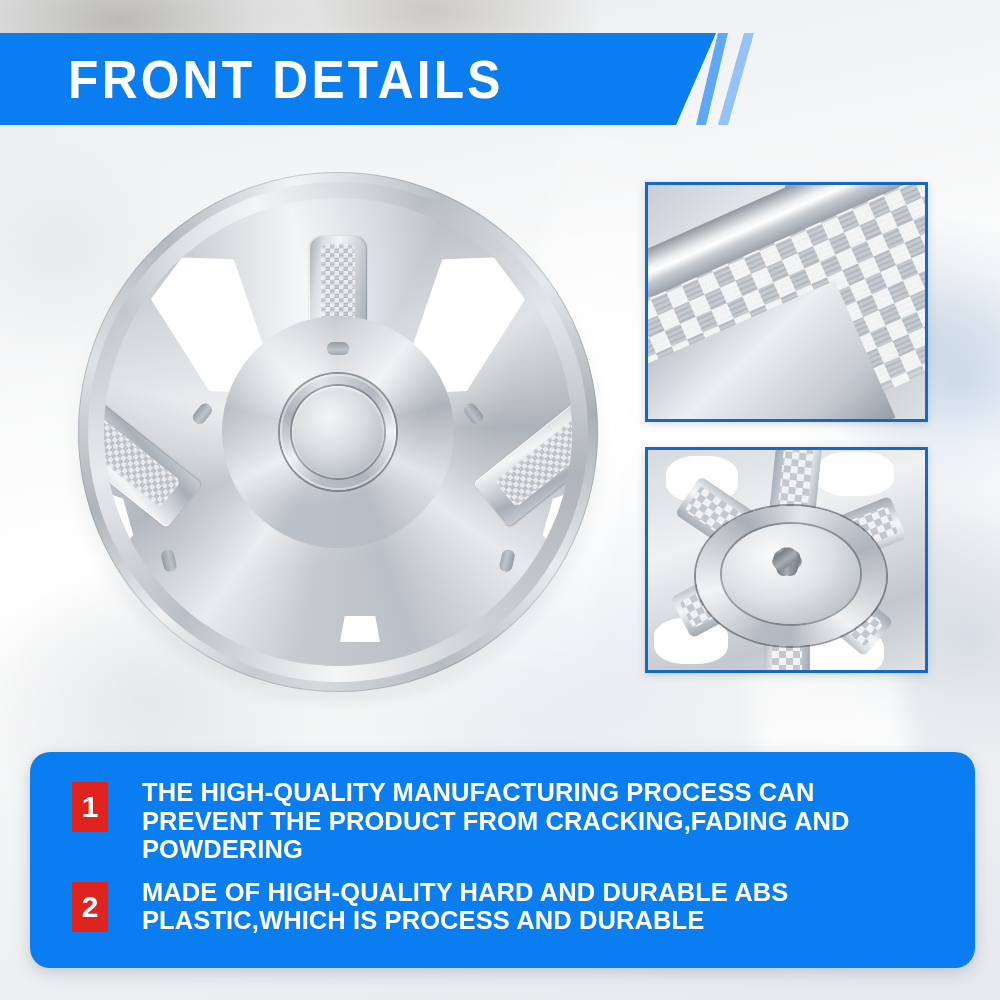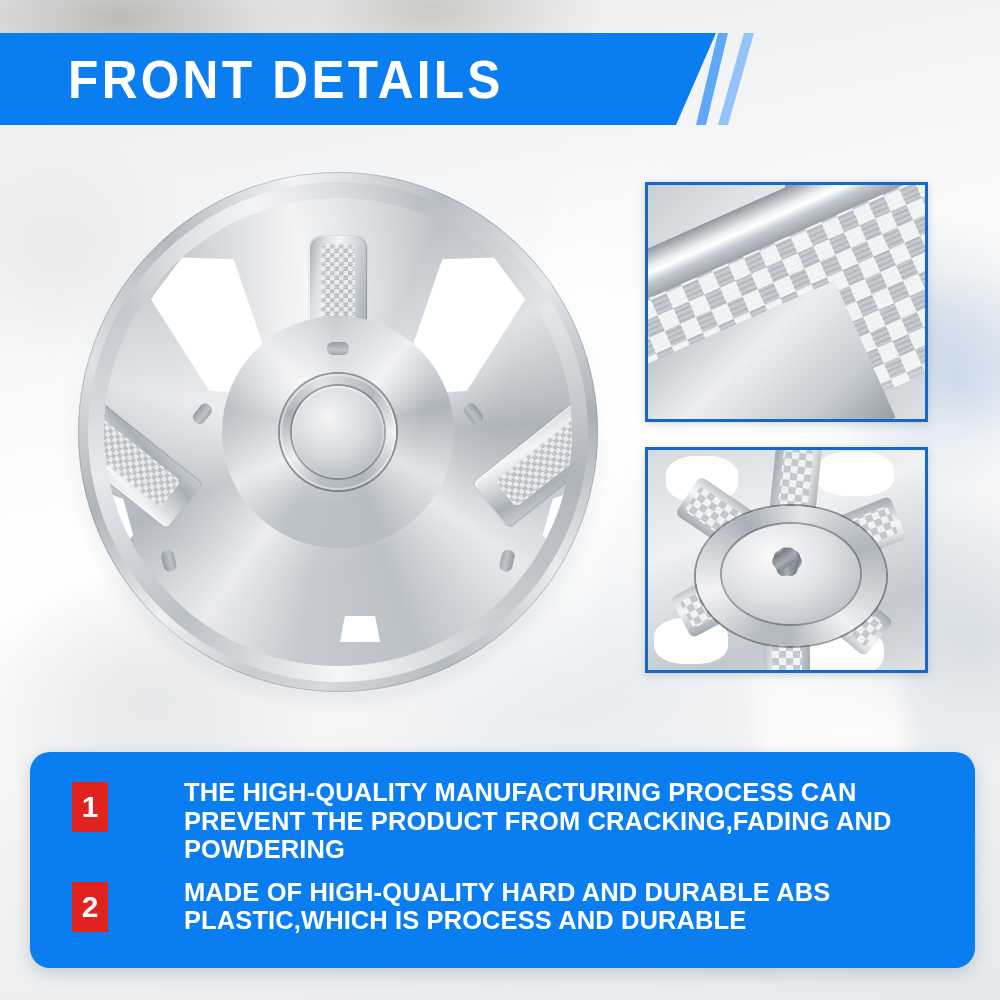--- a/index.html
+++ b/index.html
@@ -321,21 +321,20 @@
     display:flex; align-items:center; justify-content:center;
     margin-right:34px;
     margin-top:4px;
   }
   .feature-text {
     color:#ffffff;
     font-size:25.5px;
     font-weight:bold;
     line-height:1.12;
     letter-spacing:.1px;
-    margin-left:42px;
   }
 </style>
 </head>
 <body>
 
 <div class="page">
 
   <div class="bg-photo"></div>
   <div class="bg-streak" style="left:520px; top:120px; width:110px; height:560px; transform:rotate(10deg);"></div>
   <div class="bg-streak" style="left:760px; top:560px; width:150px; height:420px; transform:rotate(-6deg);"></div>

